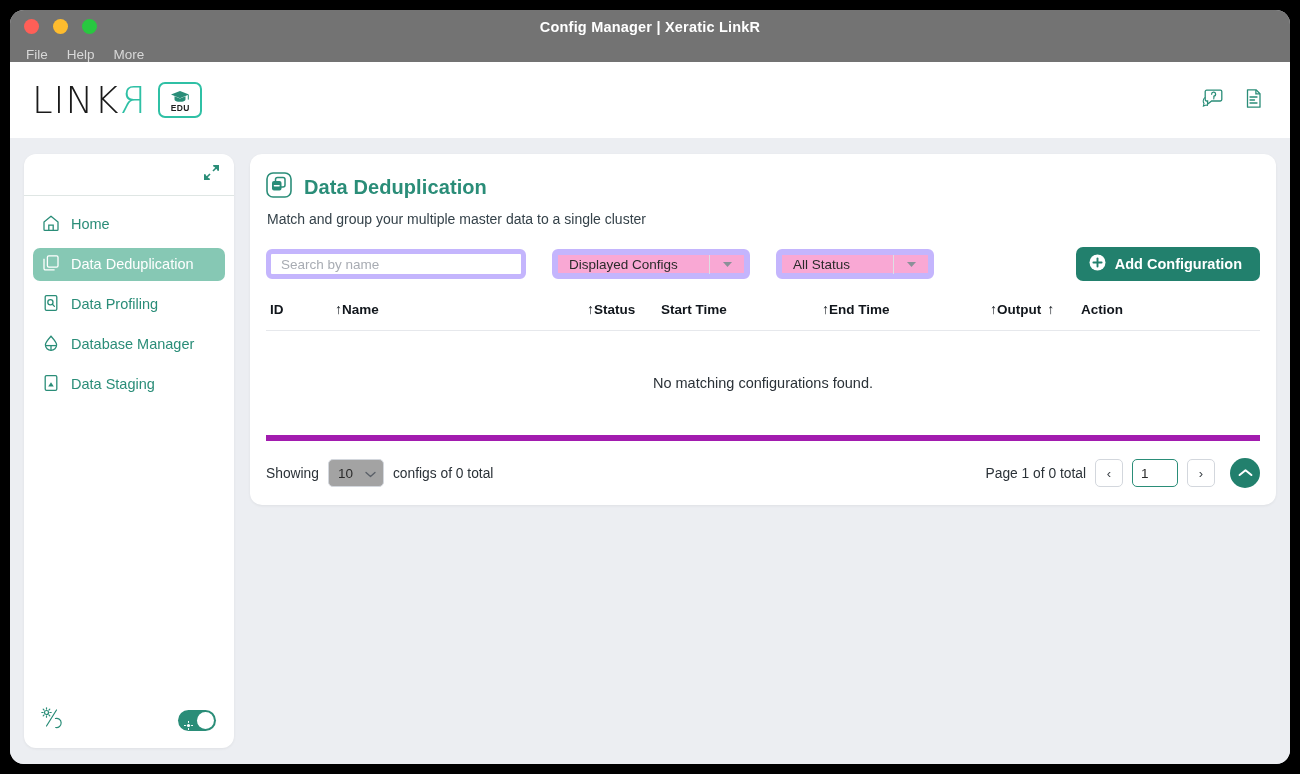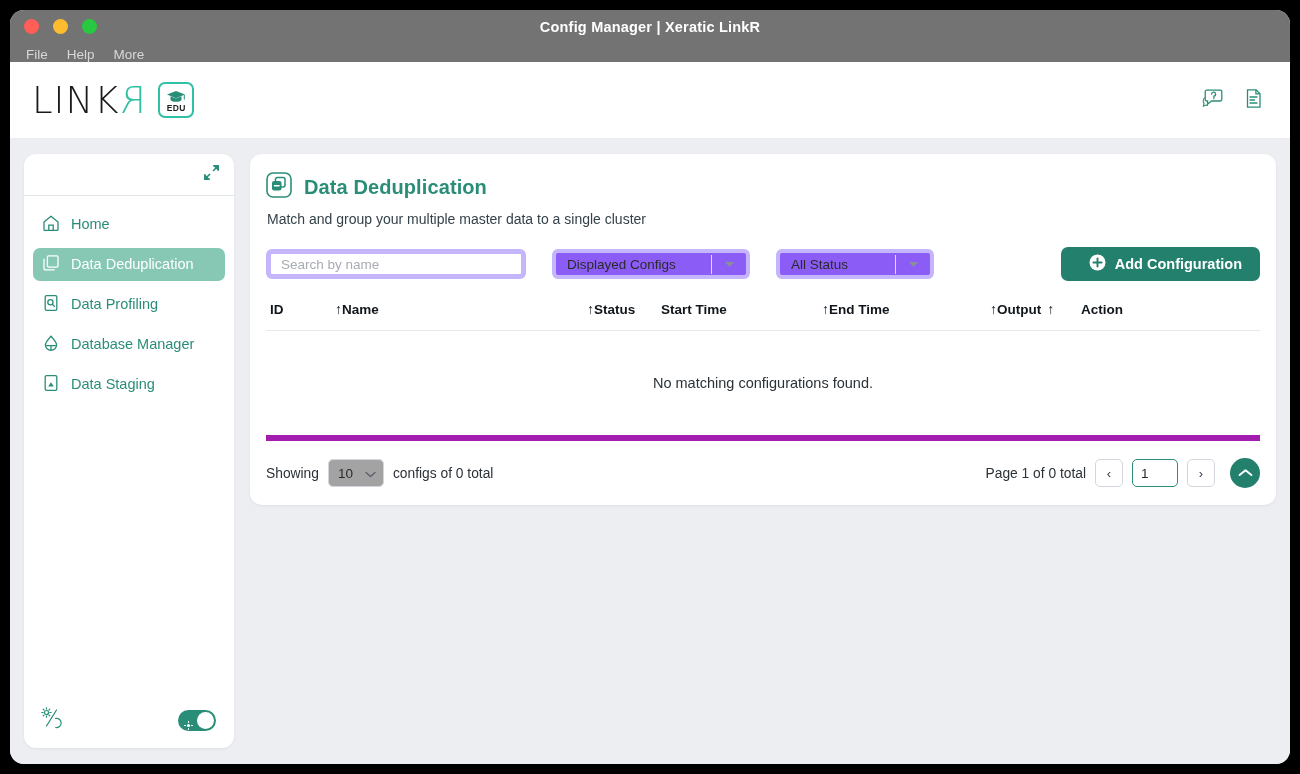--- a/index.html
+++ b/index.html
@@ -77,21 +77,21 @@
     color: #1a1a1a;
     font-family: "DejaVu Sans", sans-serif;
     line-height: 1;
   }
   .brand-word .r {
     color: #2fc0a5;
     display: inline-block;
     transform: scaleX(-1);
   }
   .edu-badge {
-    width: 36px; height: 36px;
+    width: 44px; height: 36px;
     border: 2px solid #2fc0a5;
     border-radius: 7px;
     display: flex;
     flex-direction: column;
     align-items: center;
     justify-content: center;
     gap: 0px;
     padding-top: 2px;
   }
   .edu-badge .cap { line-height: 0; }
@@ -222,25 +222,25 @@
     padding: 0 10px;
     font-size: 13.5px;
     font-family: "Liberation Sans", sans-serif;
     color: #737373;
     outline: none;
     background: #fff;
   }
   .search-input::placeholder { color: #a8acb3; }
   .select {
     height: 30px;
-    border: 4px solid #c4b5fd;
+    border: 6px solid #c4b5fd;
     border-radius: 6px;
     display: flex;
     align-items: center;
-    background: #8b5cf6;
+    background: #f9a8d4;
     cursor: pointer;
   }
   .select .val {
     flex: 1 1 auto;
     padding: 0 11px;
     font-size: 13.5px;
     color: #2b2b2b;
     white-space: nowrap;
   }
   .select .sep {
@@ -264,21 +264,21 @@
     background: #22806d;
     border: none;
     border-radius: 7px;
     color: #fff;
     font-size: 14.5px;
     font-weight: bold;
     font-family: "Liberation Sans", sans-serif;
     display: flex;
     align-items: center;
     gap: 9px;
-    padding: 0 18px 0 28px;
+    padding: 0 18px 0 13px;
     cursor: pointer;
   }
 
   
   .table { margin-top: 20px; }
   .thead {
     display: flex;
     align-items: center;
     padding: 0 2px 13px 4px;
     border-bottom: 1px solid #e6e8ec;

